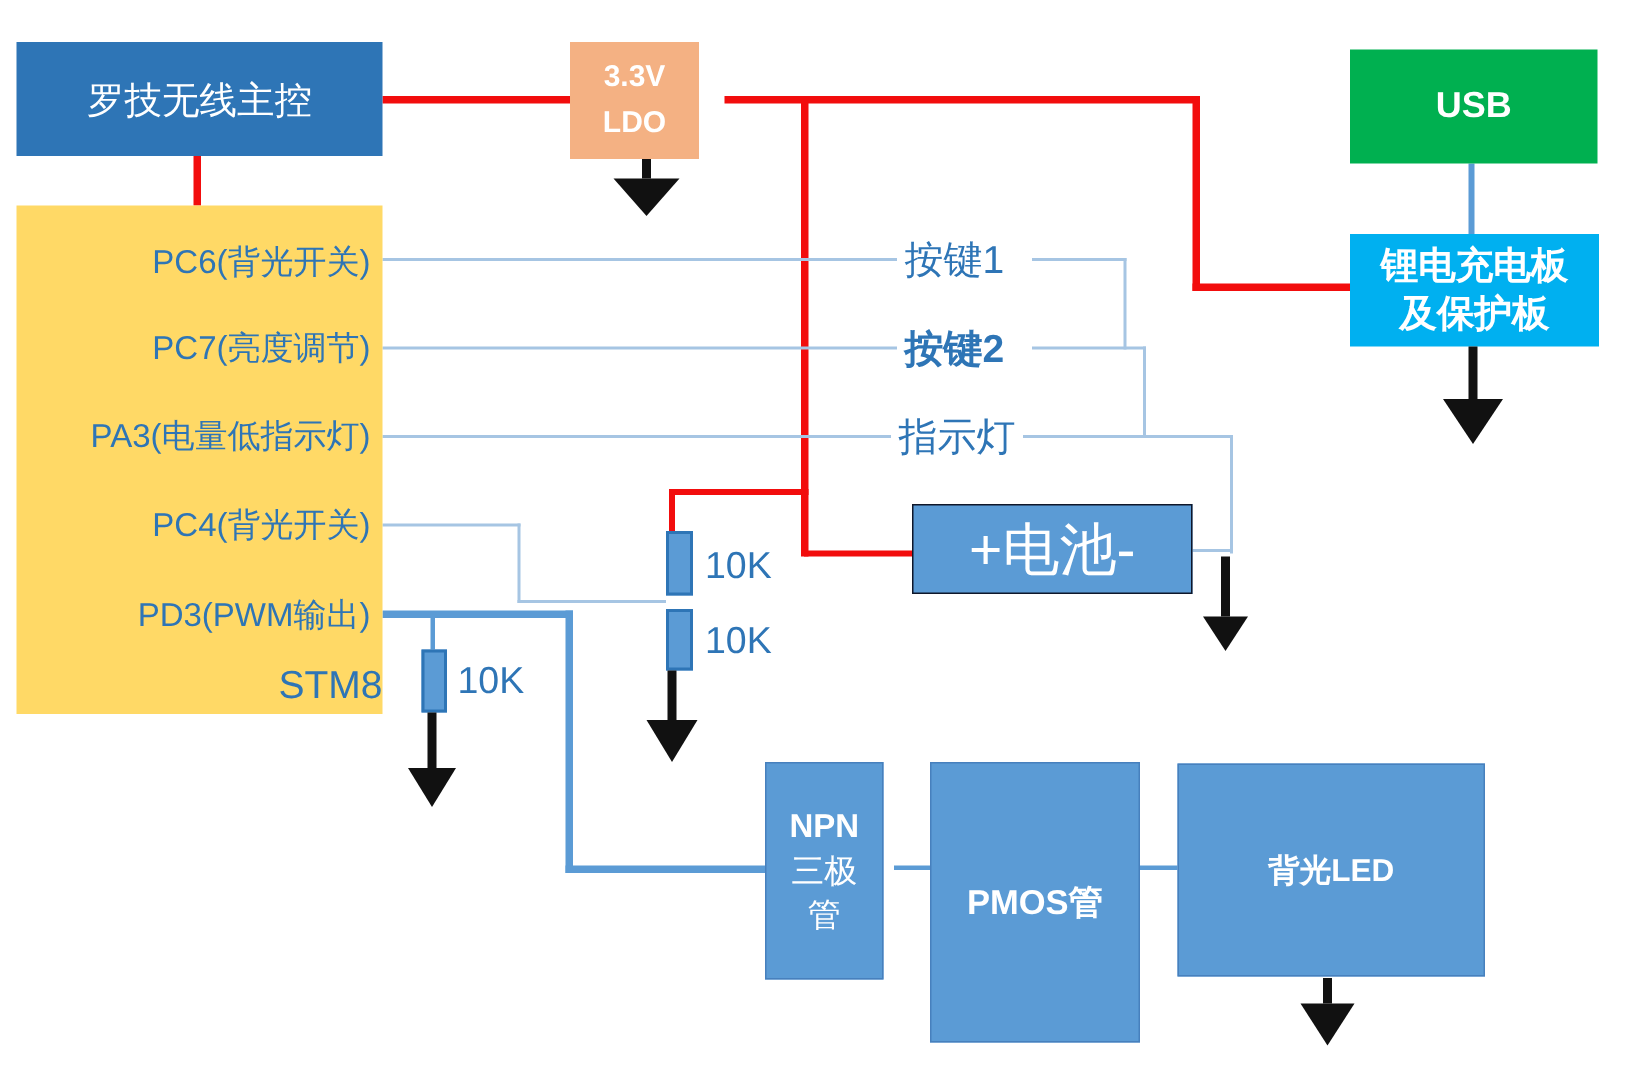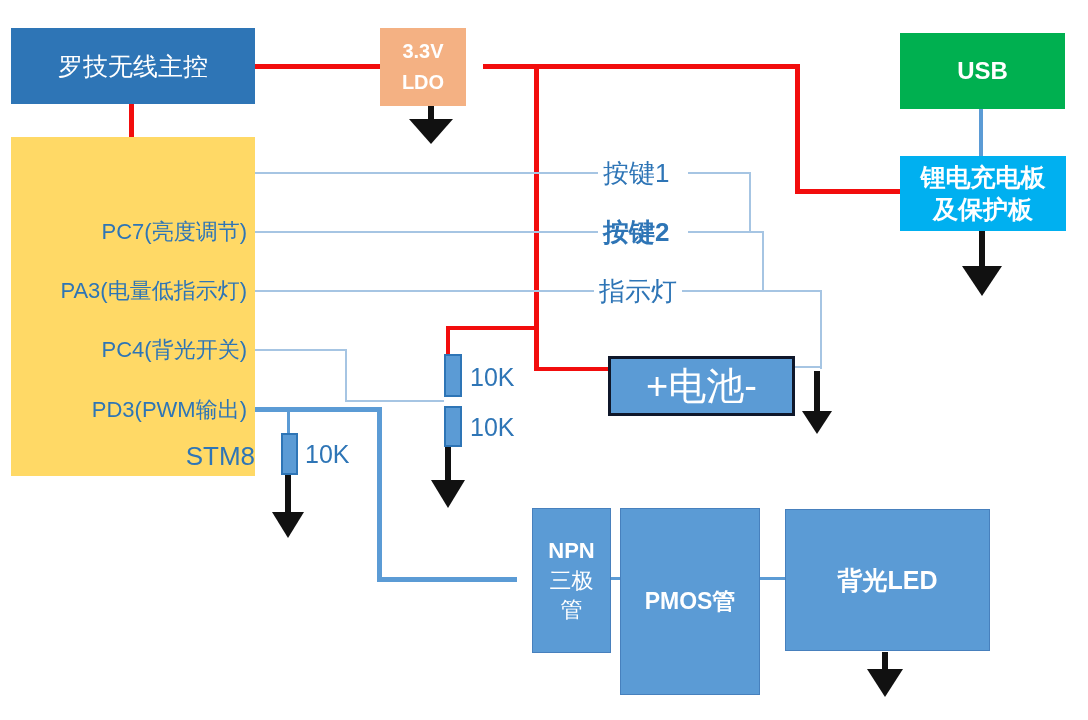--- a/index.html
+++ b/index.html
@@ -8,29 +8,29 @@
     font-family:"Liberation Sans","DejaVu Sans",sans-serif;
   }
   .box{position:absolute;display:flex;align-items:center;justify-content:center;
        color:#fff;text-align:center;box-sizing:border-box;}
   .col{flex-direction:column;}
   .blk-controller{left:11px;top:28px;width:244px;height:76px;background:var(--accent-blue,#2E75B6);font-size:25px;}
   .blk-ldo{left:380px;top:28px;width:86px;height:78px;background:var(--peach,#F4B183);font-size:20px;font-weight:bold;line-height:1.55;}
   .blk-usb{left:900px;top:33px;width:165px;height:76px;background:var(--green,#00B050);font-size:24px;font-weight:bold;}
   .blk-charger{left:900px;top:156px;width:166px;height:75px;background:var(--cyan,#00B0F0);font-size:25px;font-weight:bold;line-height:1.25;}
   .blk-mcu{position:absolute;left:11px;top:137px;width:244px;height:339px;background:var(--yellow,#FFD966);}
-  .blk-battery{left:608px;top:356px;width:187px;height:60px;background:var(--box-blue,#5B9BD5);
-               border:3px solid #0f172a;font-size:38px;}
-  .blk-npn{left:532px;top:508px;width:79px;height:145px;background:var(--box-blue,#5B9BD5);
+  .blk-battery{left:608px;top:336px;width:187px;height:60px;background:var(--box-blue,#5B9BD5);
+               border:1px solid #0f172a;font-size:38px;}
+  .blk-npn{left:510px;top:508px;width:79px;height:145px;background:var(--box-blue,#5B9BD5);
            border:1px solid #4780bd;font-size:22px;line-height:1.35;}
   .blk-npn .en{font-weight:bold;}
   .blk-pmos{left:620px;top:508px;width:140px;height:187px;background:var(--box-blue,#5B9BD5);
             border:1px solid #4780bd;font-size:23px;font-weight:bold;}
   .blk-led{left:785px;top:509px;width:205px;height:142px;background:var(--box-blue,#5B9BD5);
-           border:1px solid #4780bd;font-size:25px;font-weight:bold;}
+           border:1px solid #4780bd;font-size:21px;font-weight:bold;}
   .pin{position:absolute;right:8px;height:28px;line-height:28px;white-space:nowrap;
        color:var(--label-blue,#2E75B6);font-size:22px;text-align:right;}
   .pin-wide{left:4px;}
   .mcu-name{position:absolute;left:0;right:0;top:305px;height:28px;line-height:28px;text-align:right;
             color:var(--label-blue,#2E75B6);font-size:26px;}
   .wire{position:absolute;}
   .wr{background:var(--wire-red,#F20D0D);}
   .wl{background:var(--wire-light,#A6C5E3);}
   .wm{background:var(--box-blue,#5B9BD5);}
   .netlabel{position:absolute;background:#fff;padding:0 5px;white-space:nowrap;
@@ -92,20 +92,21 @@
   <div class="box blk-usb">
     <span>USB</span>
   </div>
 
   <div class="box col blk-charger">
     <span>锂电充电板</span>
     <span>及保护板</span>
   </div>
 
   <div class="blk-mcu">
+    <span class="pin" style="top:24px;">PC6(背光开关)</span>
     <span class="pin" style="top:81px;">PC7(亮度调节)</span>
     <span class="pin pin-wide" style="top:140px;">PA3(电量低指示灯)</span>
     <span class="pin" style="top:199px;">PC4(背光开关)</span>
     <span class="pin" style="top:259px;">PD3(PWM输出)</span>
     <span class="mcu-name">STM8</span>
   </div>
 
   <div class="box blk-battery">
     <span>+电池-</span>
   </div>

